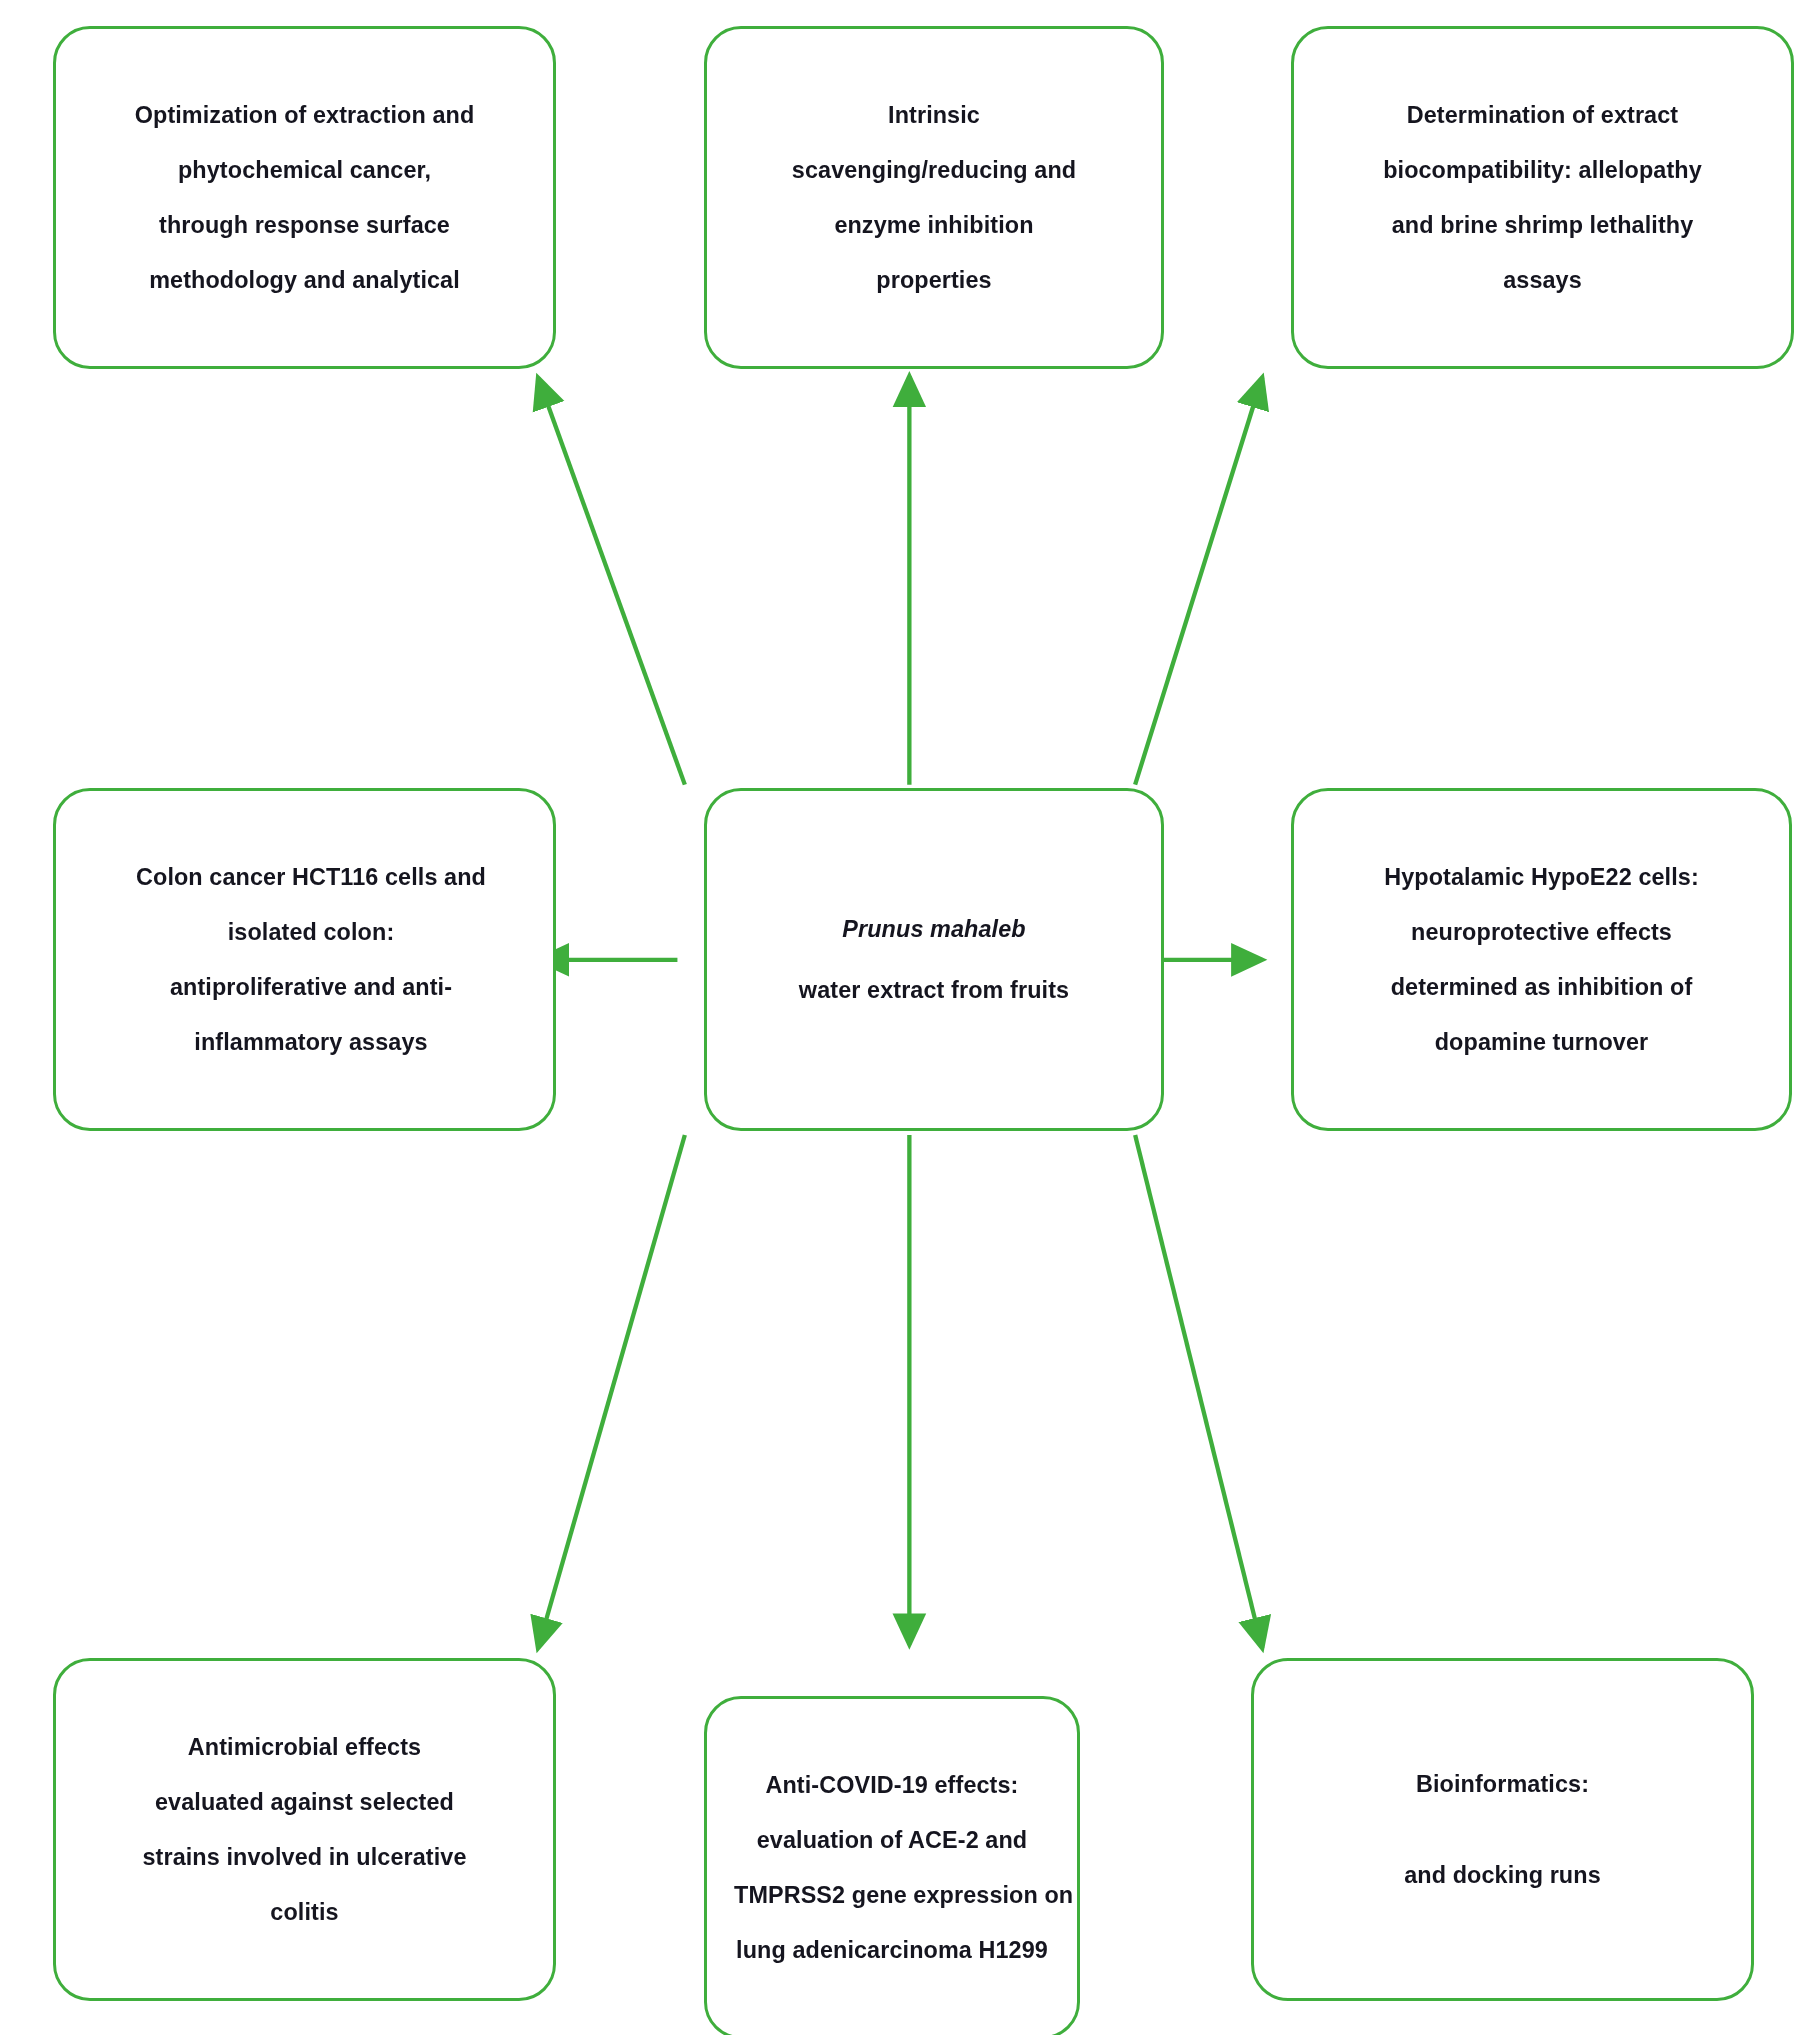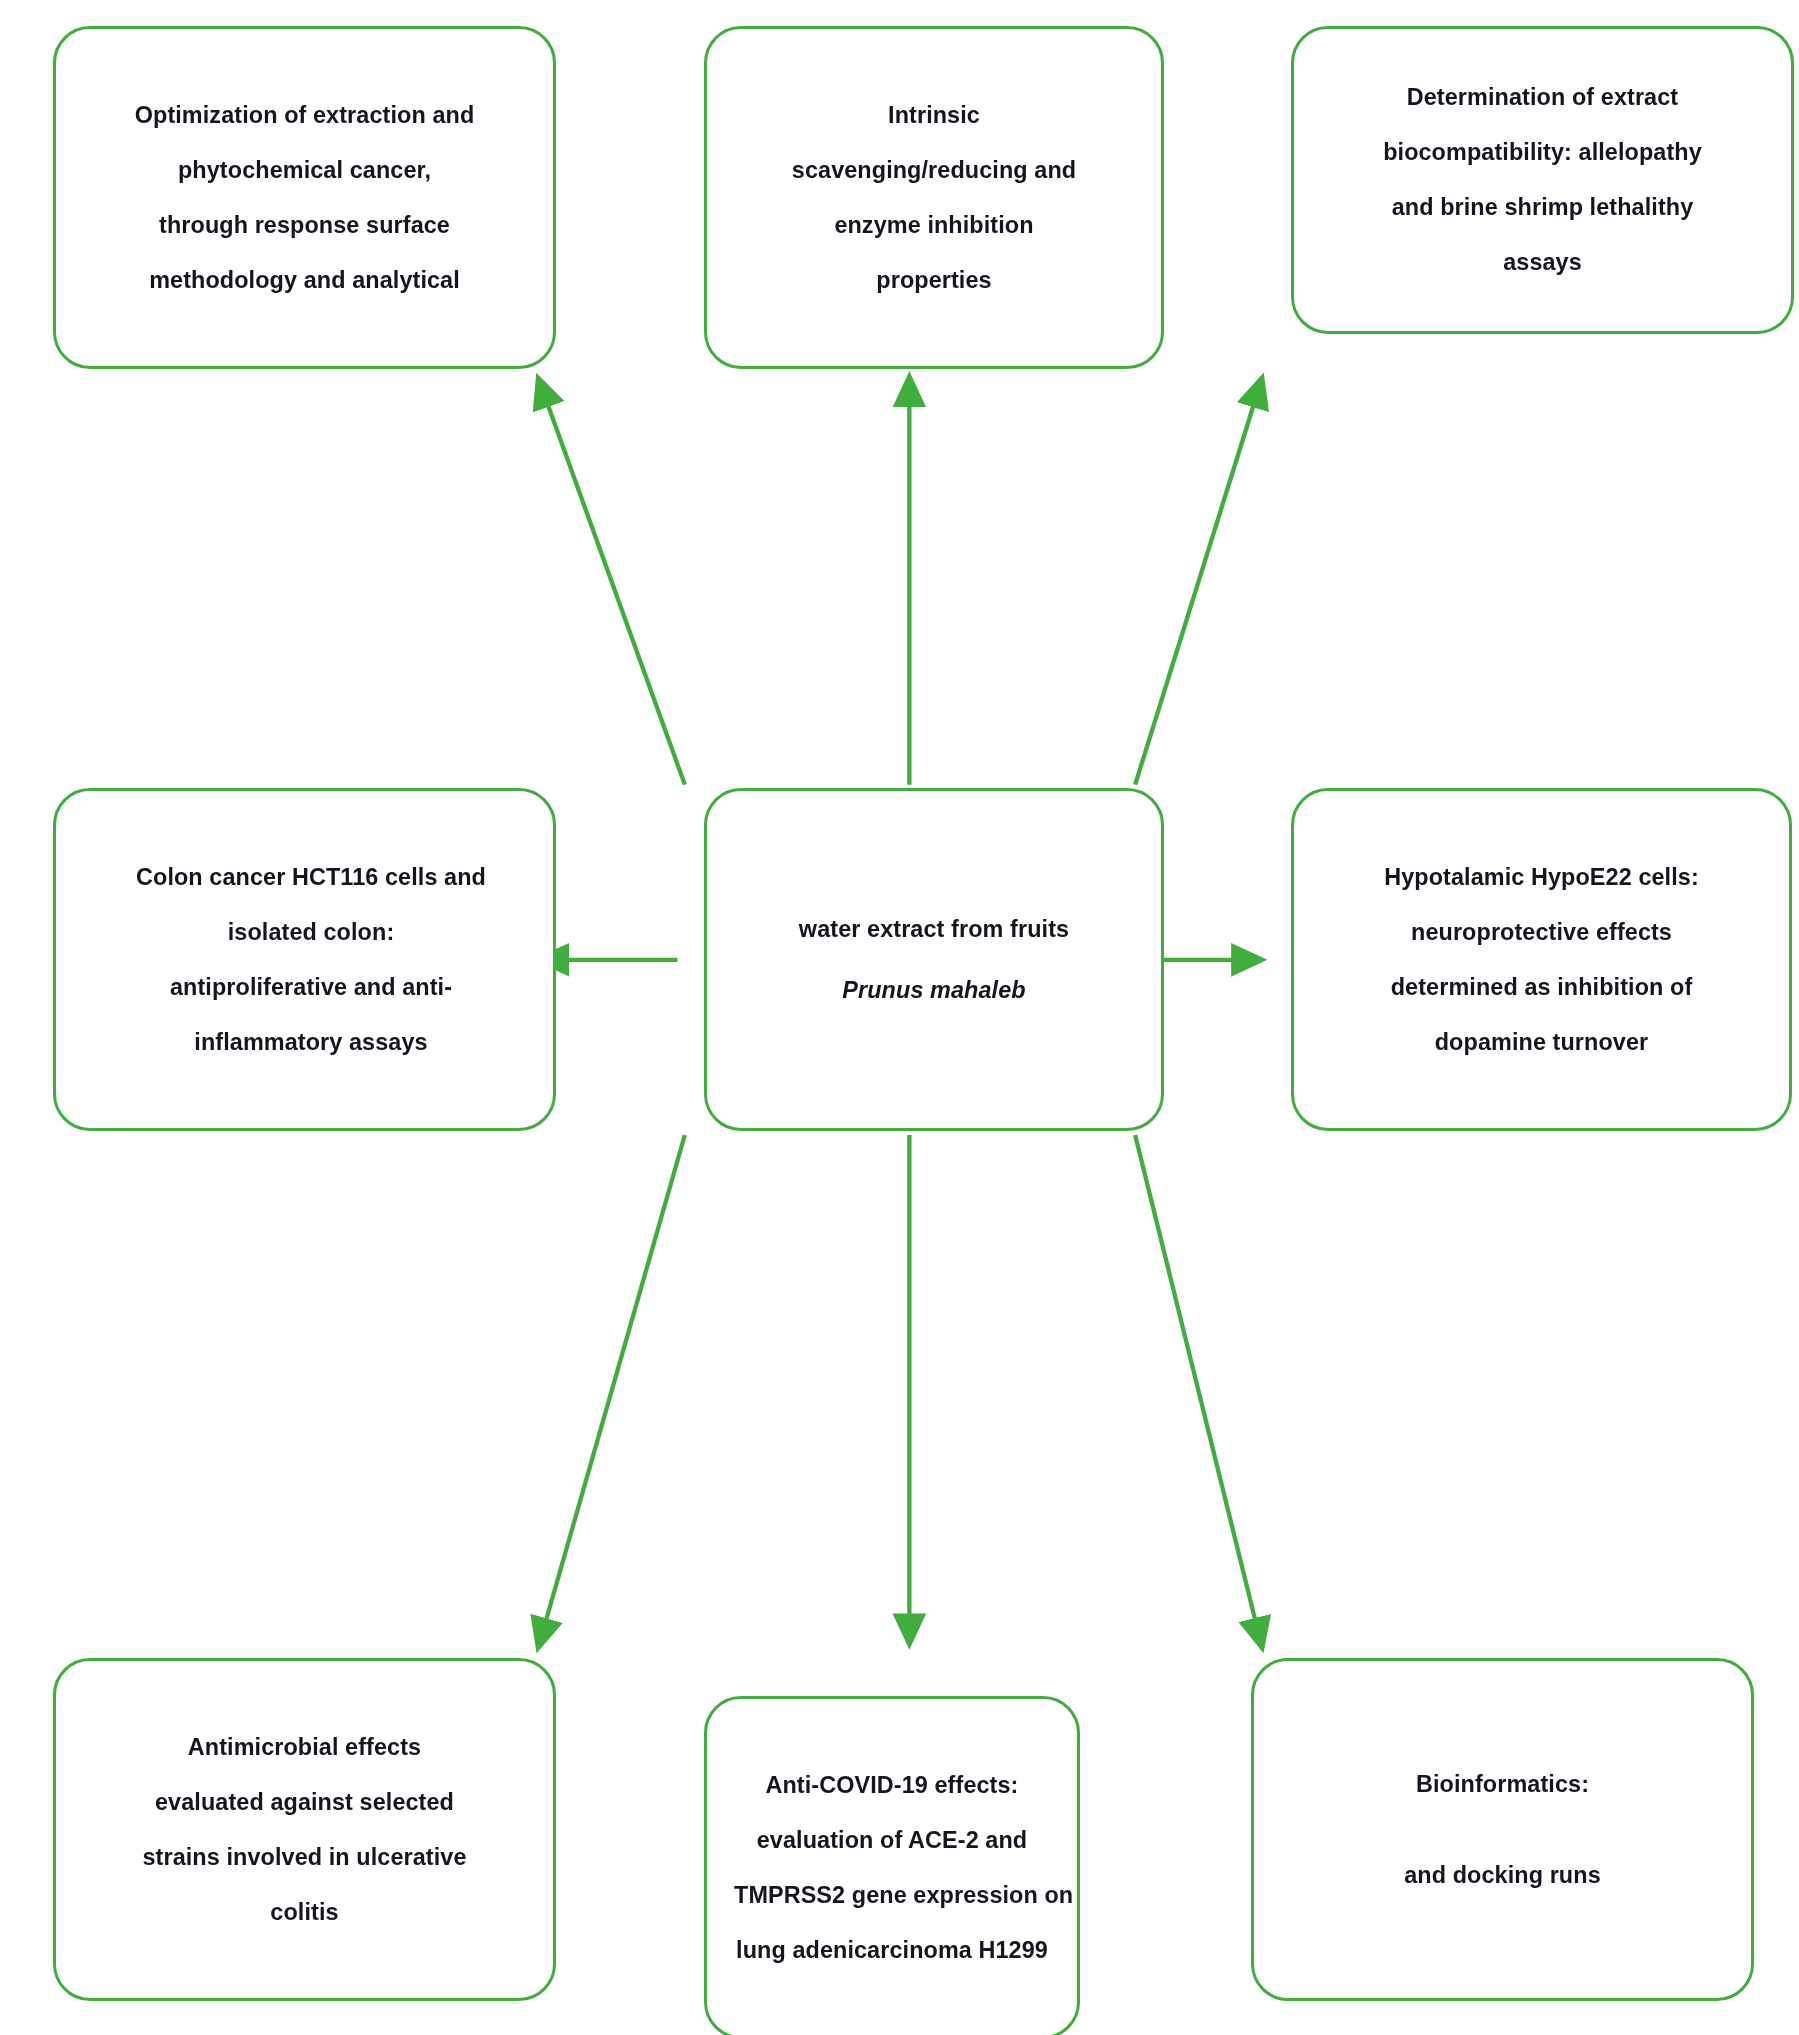--- a/index.html
+++ b/index.html
@@ -52,21 +52,21 @@
   .node.center .line {
     line-height: 2.6;
   }
   .node.center .line.sci {
     font-style: italic;
   }
 
   
   #node-top-left      { left: 29px;   top: 26px;   width: 503px;  height: 343px; }
   #node-top-center    { left: 680px; top: 26px;   width: 460px;  height: 343px; }
-  #node-top-right     { left: 1267px; top: 26px;   width: 503px;  height: 308px; }
+  #node-top-right     { left: 1267px; top: 26px;   width: 503px;  height: 343px; }
 
   #node-mid-left      { left: 29px;   top: 788px; width: 503px;  height: 343px; padding-left: 40px; }
   #node-center        { left: 680px; top: 788px; width: 460px;  height: 343px; }
   #node-mid-right     { left: 1267px; top: 788px; width: 501px;  height: 343px; }
 
   #node-bottom-left   { left: 29px;   top: 1658px; width: 503px;  height: 343px; }
   #node-bottom-center { left: 680px; top: 1696px; width: 376px;  height: 343px; }
   #node-bottom-right  { left: 1227px; top: 1658px; width: 503px;  height: 343px; gap: 36px; }
 </style>
 </head>
@@ -120,22 +120,22 @@
   </div>
 
   <div class="node" id="node-mid-left">
     <span class="line">Colon cancer HCT116 cells and</span>
     <span class="line">isolated colon:</span>
     <span class="line">antiproliferative and anti-</span>
     <span class="line">inflammatory assays</span>
   </div>
 
   <div class="node center" id="node-center">
+    <span class="line sci">Prunus mahaleb</span>
     <span class="line">water extract from fruits</span>
-    <span class="line sci">Prunus mahaleb</span>
   </div>
 
   <div class="node" id="node-mid-right">
     <span class="line">Hypotalamic HypoE22 cells:</span>
     <span class="line">neuroprotective effects</span>
     <span class="line">determined as inhibition of</span>
     <span class="line">dopamine turnover</span>
   </div>
 
   <div class="node" id="node-bottom-left">

